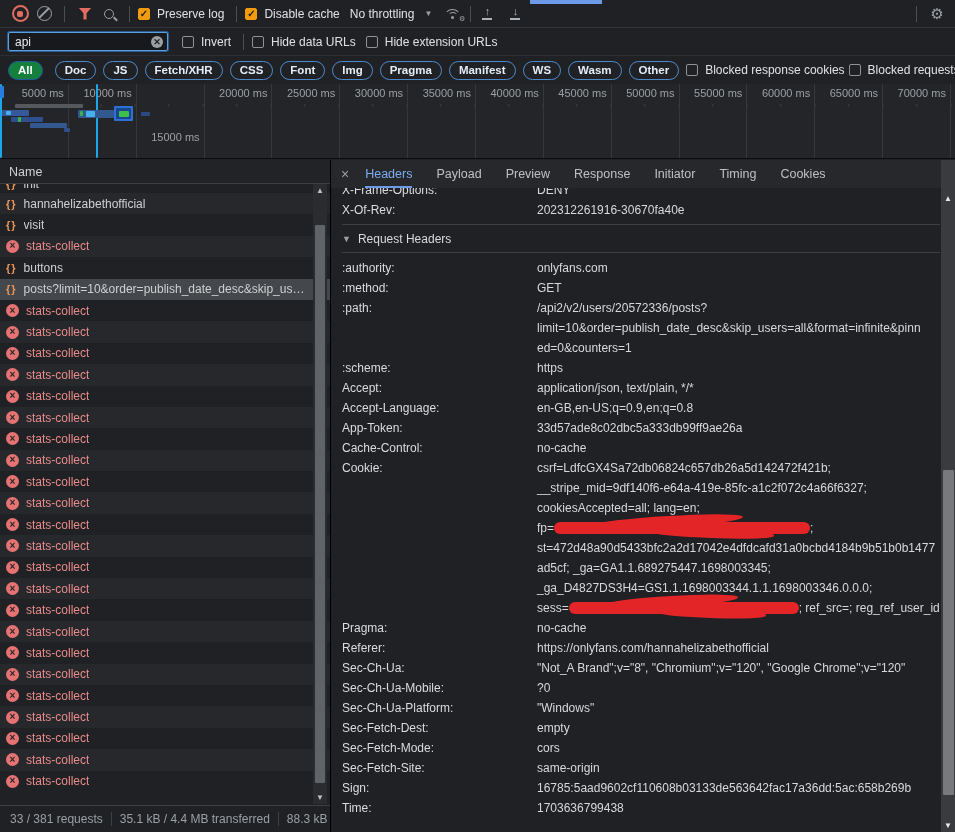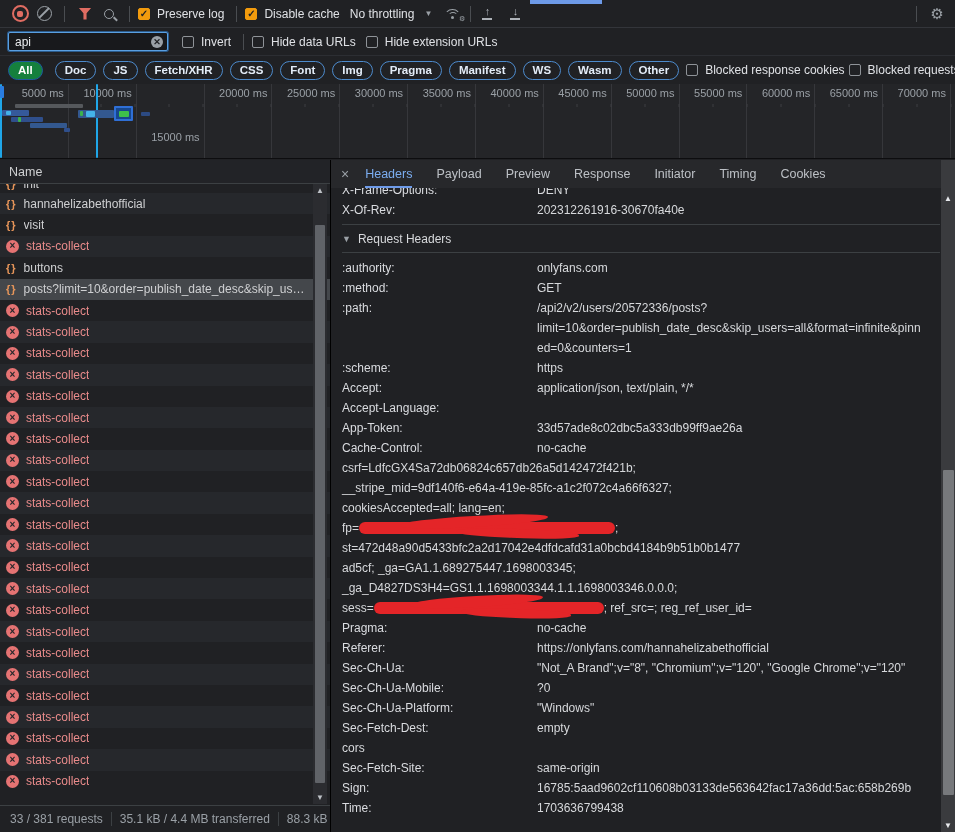--- a/index.html
+++ b/index.html
@@ -443,32 +443,34 @@
           <div class="hrow">
             <div class="hname">:scheme:</div>
             <div class="hval">https</div>
           </div>
           <div class="hrow">
             <div class="hname">Accept:</div>
             <div class="hval">application/json, text/plain, */*</div>
           </div>
           <div class="hrow">
             <div class="hname">Accept-Language:</div>
+            <div class="hval">en-GB,en-US;q=0.9,en;q=0.8</div>
           </div>
           <div class="hrow">
             <div class="hname">App-Token:</div>
             <div class="hval">33d57ade8c02dbc5a333db99ff9ae26a</div>
           </div>
           <div class="hrow">
             <div class="hname">Cache-Control:</div>
             <div class="hval">no-cache</div>
           </div>
         </div>
 
       <div class="hrow">
+        <div class="hname">Cookie:</div>
         <div class="hval" style="white-space:normal;">
           <div class="cline">csrf=LdfcGX4Sa72db06824c657db26a5d142472f421b;</div>
           <div class="cline">__stripe_mid=9df140f6-e64a-419e-85fc-a1c2f072c4a66f6327;</div>
           <div class="cline">cookiesAccepted=all; lang=en;</div>
           <div class="cline"><span>fp=</span><span class="scrib fp"></span><span>;</span></div>
           <div class="cline">st=472d48a90d5433bfc2a2d17042e4dfdcafd31a0bcbd4184b9b51b0b1477</div>
           <div class="cline">ad5cf; _ga=GA1.1.689275447.1698003345;</div>
           <div class="cline">_ga_D4827DS3H4=GS1.1.1698003344.1.1.1698003346.0.0.0;</div>
           <div class="cline" style="white-space:nowrap;"><span>sess=</span><span class="scrib s1"></span><span>; ref_src=; reg_ref_user_id=</span></div>
         </div>
@@ -493,20 +495,21 @@
           </div>
           <div class="hrow">
             <div class="hname">Sec-Ch-Ua-Platform:</div>
             <div class="hval">"Windows"</div>
           </div>
           <div class="hrow">
             <div class="hname">Sec-Fetch-Dest:</div>
             <div class="hval">empty</div>
           </div>
           <div class="hrow">
+            <div class="hname">Sec-Fetch-Mode:</div>
             <div class="hval">cors</div>
           </div>
           <div class="hrow">
             <div class="hname">Sec-Fetch-Site:</div>
             <div class="hval">same-origin</div>
           </div>
           <div class="hrow">
             <div class="hname">Sign:</div>
             <div class="hval">16785:5aad9602cf110608b03133de563642fac17a36dd:5ac:658b269b</div>
           </div>

